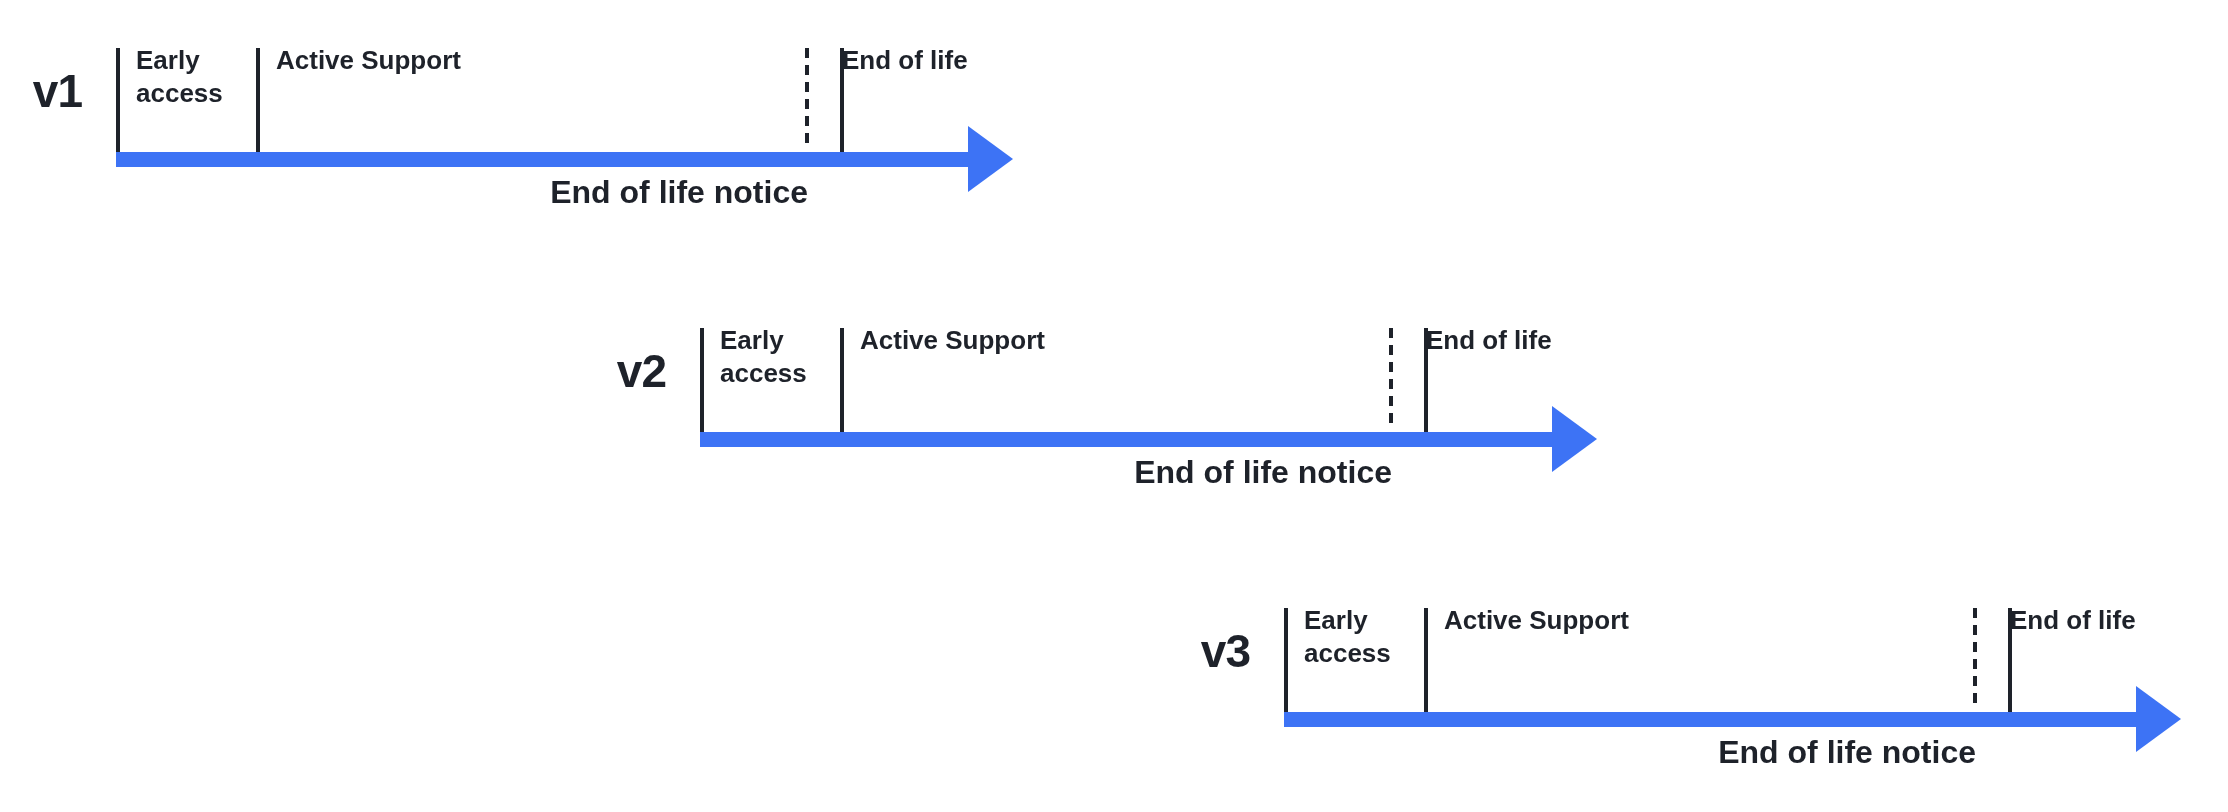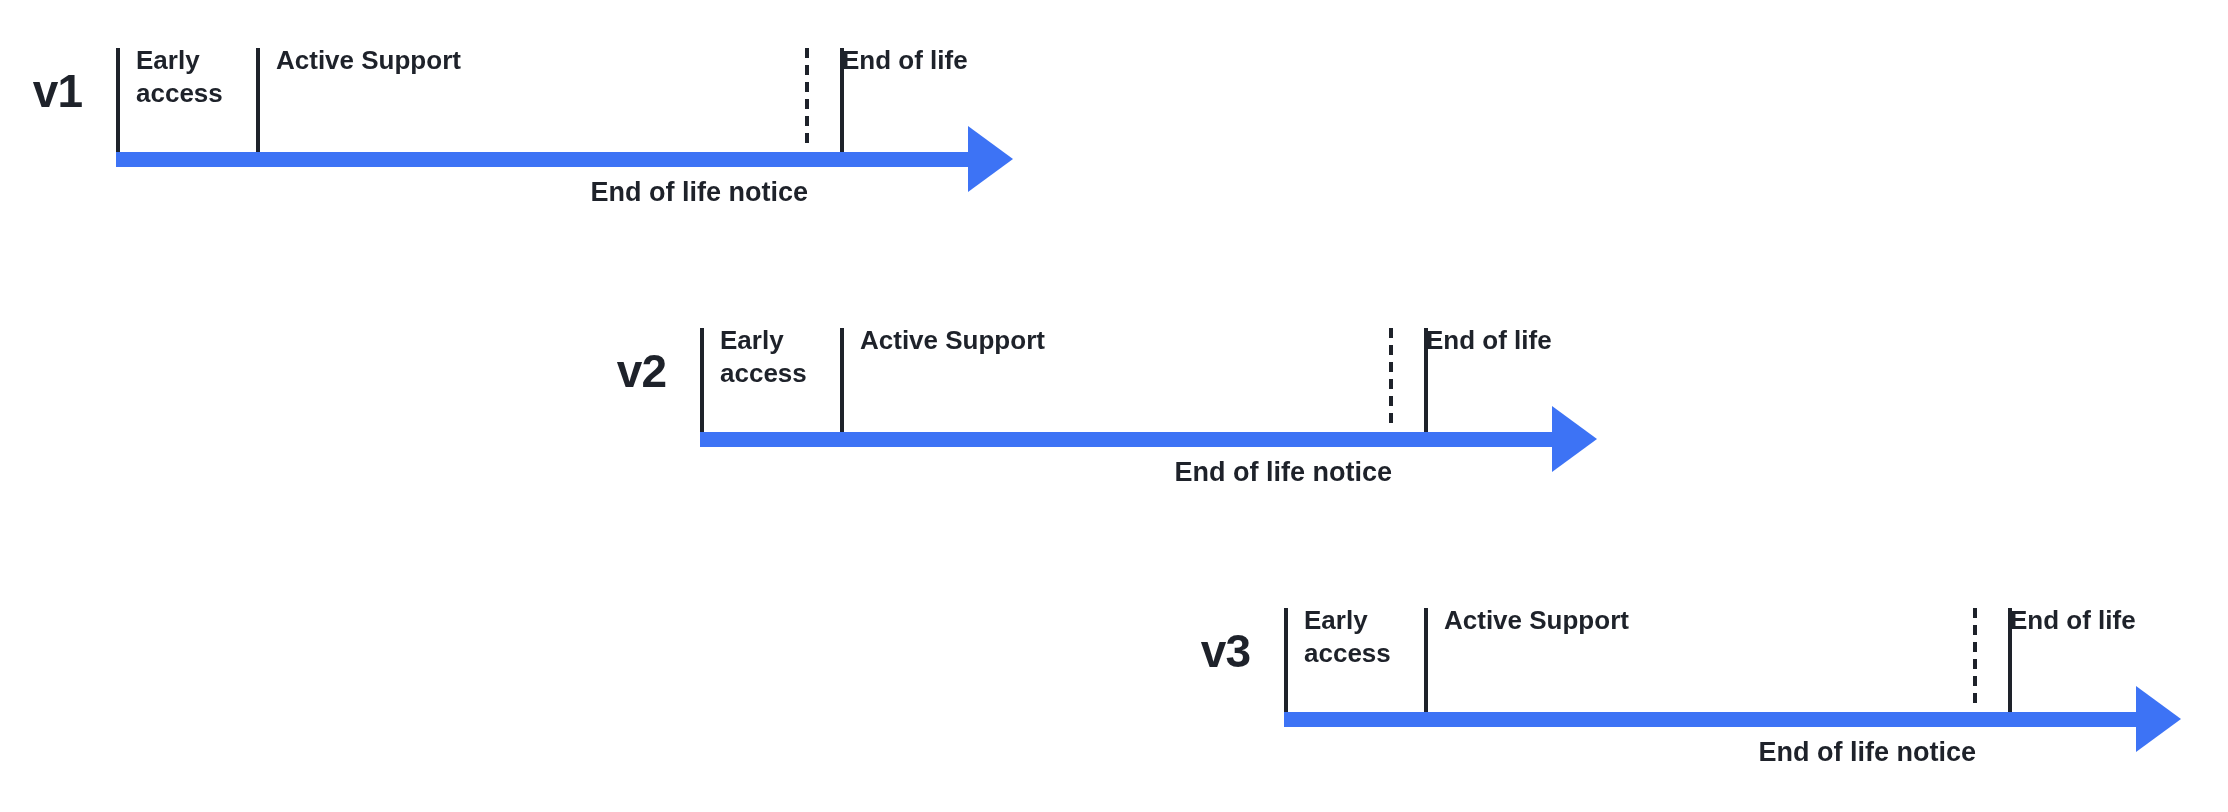--- a/index.html
+++ b/index.html
@@ -80,21 +80,21 @@
     white-space: nowrap;
   }
   .stage-label.early  { left: 18px; white-space: pre-line; }
   .stage-label.active { left: 158px; text-align: right; }
   .stage-label.eol    { left: 724px; }
   .notice-label {
     position: absolute;
     left: 390px; top: 128px;
     width: 300px;
     text-align: right;
-    font-size: 27px;
+    font-size: 32px;
     font-weight: 700;
     line-height: 33px;
     color: var(--ink);
     white-space: nowrap;
   }
 </style>
 </head>
 <body>
 
 <div class="canvas">

